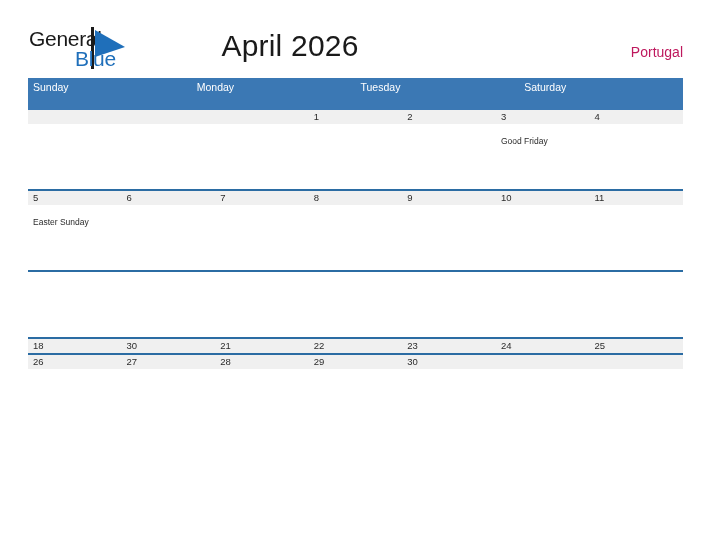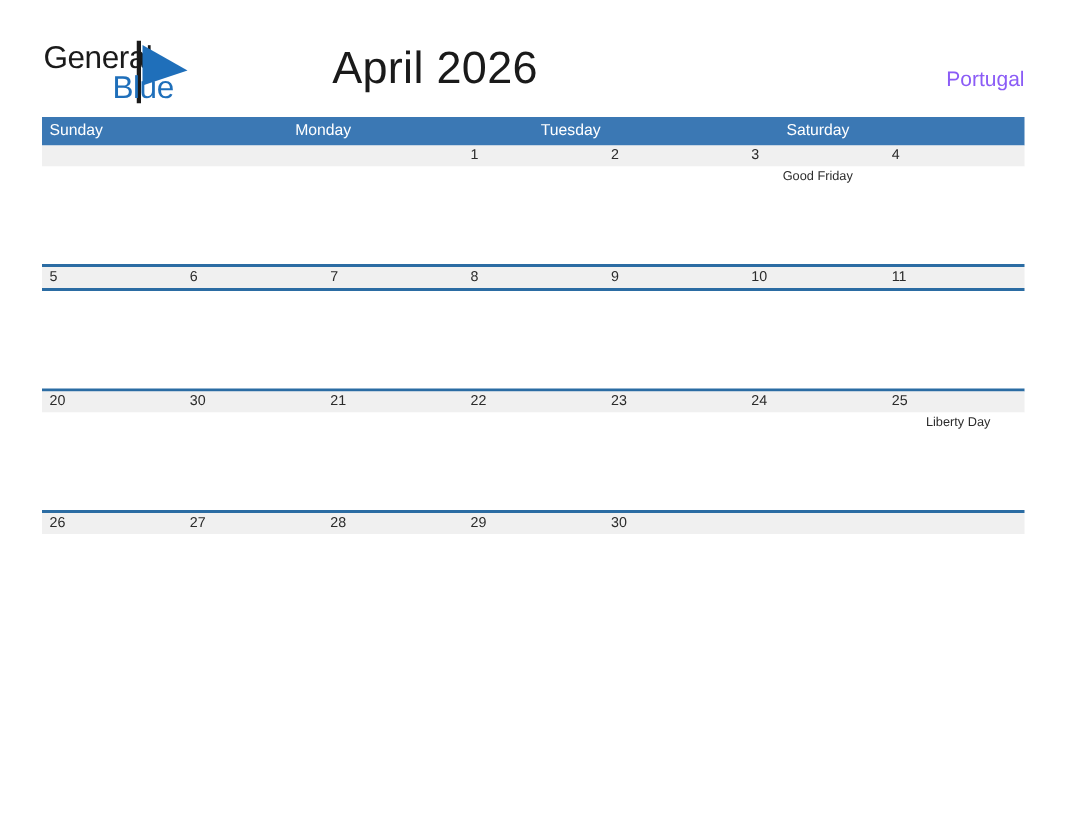--- a/index.html
+++ b/index.html
@@ -67,35 +67,35 @@
     color: #1a1a1a;
     font-weight: normal;
     letter-spacing: 0.2px;
   }
 
   .country {
     position: absolute;
     right: 29px;
     top: 44px;
     font-size: 14px;
-    color: #8b5cf6;
+    color: #be185d;
   }
 
   
   .calendar {
     position: absolute;
     left: 28px;
     top: 78px;
     width: 655px;
   }
 
   .weekday-header {
     display: flex;
     width: 100%;
-    height: 19px;
+    height: 32px;
     background: #3b78b4;
   }
   .weekday-cell {
     flex: 1 1 0;
     color: #ffffff;
     font-size: 10.5px;
     line-height: 19px;
     padding-left: 5px;
     box-sizing: border-box;
     white-space: nowrap;
@@ -130,22 +130,21 @@
     line-height: 14px;
     color: #2b2b2b;
     white-space: nowrap;
     overflow: hidden;
   }
 
   .day-body {
     flex: 1 1 0;
     box-sizing: border-box;
     padding-left: 5px;
-    padding-top: 1px;
-    text-align: center;
+    padding-top: 12px;
   }
   .event {
     font-size: 8.5px;
     line-height: 11px;
     color: #2b2b2b;
     white-space: nowrap;
     overflow: hidden;
   }
 </style>
 </head>
@@ -200,53 +199,53 @@
       <div class="week-row">
         <div class="day-strip">
           <div class="day-num">5</div>
           <div class="day-num">6</div>
           <div class="day-num">7</div>
           <div class="day-num">8</div>
           <div class="day-num">9</div>
           <div class="day-num">10</div>
           <div class="day-num">11</div>
         </div>
-      </div>
-      <div class="week-row">
-        <div class="body-strip">
-          <div class="day-body"></div>
-          <div class="day-body"></div>
-          <div class="day-body"></div>
-          <div class="day-body"></div>
-          <div class="day-body"></div>
-          <div class="day-body"></div>
-          <div class="day-body"></div>
-        </div>
-      </div>
-      <div class="week-row">
-        <div class="day-strip">
-          <div class="day-num">20</div>
+        <div class="body-strip">
+          <div class="day-body">
+            <div class="event">Easter Sunday</div>
+          </div>
+          <div class="day-body"></div>
+          <div class="day-body"></div>
+          <div class="day-body"></div>
+          <div class="day-body"></div>
+          <div class="day-body"></div>
+          <div class="day-body"></div>
+        </div>
+      </div>
+      <div class="week-row">
+        <div class="body-strip">
+          <div class="day-body"></div>
+          <div class="day-body"></div>
+          <div class="day-body"></div>
+          <div class="day-body"></div>
+          <div class="day-body"></div>
+          <div class="day-body"></div>
+          <div class="day-body"></div>
+        </div>
+      </div>
+      <div class="week-row">
+        <div class="day-strip">
+          <div class="day-num">18</div>
           <div class="day-num">30</div>
           <div class="day-num">21</div>
           <div class="day-num">22</div>
           <div class="day-num">23</div>
           <div class="day-num">24</div>
           <div class="day-num">25</div>
         </div>
-        <div class="body-strip">
-          <div class="day-body"></div>
-          <div class="day-body"></div>
-          <div class="day-body"></div>
-          <div class="day-body"></div>
-          <div class="day-body"></div>
-          <div class="day-body"></div>
-          <div class="day-body">
-            <div class="event">Liberty Day</div>
-          </div>
-        </div>
       </div>
       <div class="week-row">
         <div class="day-strip">
           <div class="day-num">26</div>
           <div class="day-num">27</div>
           <div class="day-num">28</div>
           <div class="day-num">29</div>
           <div class="day-num">30</div>
           <div class="day-num"></div>
           <div class="day-num"></div>

